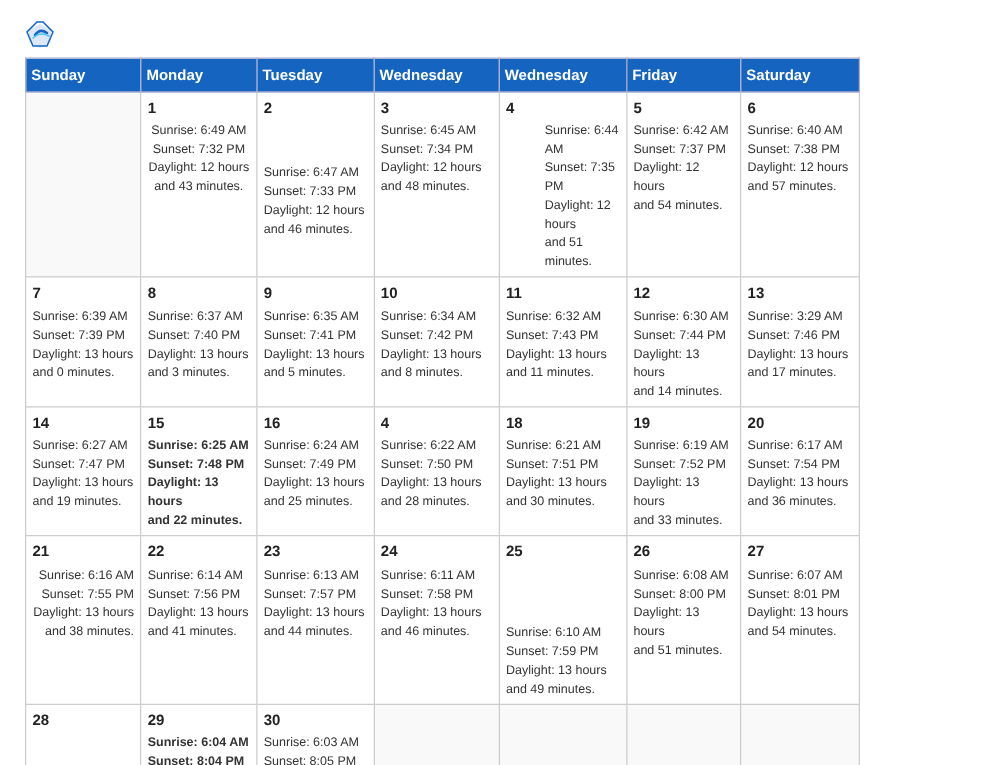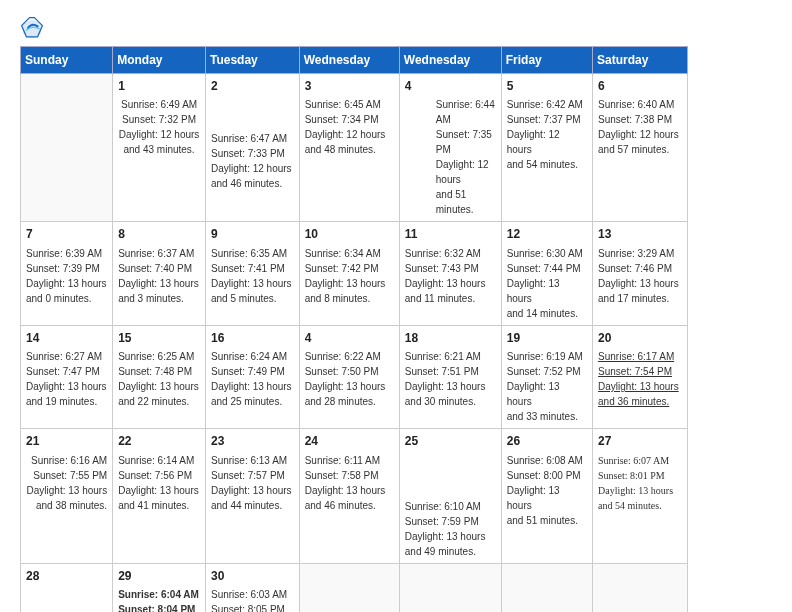--- a/index.html
+++ b/index.html
@@ -228,21 +228,21 @@
         <tr>
           <td>
             <span class="day-number">14</span>
             <div class="day-info" style="white-space: pre-line;">Sunrise: 6:27 AM
 Sunset: 7:47 PM
 Daylight: 13 hours
 and 19 minutes.</div>
           </td>
           <td>
             <span class="day-number">15</span>
-            <div class="day-info" style="white-space: pre-line;">Sunrise: 6:25 AM
+            <div class="day-info" style="white-space: pre-line; font-weight: bold;">Sunrise: 6:25 AM
 Sunset: 7:48 PM
 Daylight: 13 hours
 and 22 minutes.</div>
           </td>
           <td>
             <span class="day-number">16</span>
             <div class="day-info" style="white-space: pre-line;">Sunrise: 6:24 AM
 Sunset: 7:49 PM
 Daylight: 13 hours
 and 25 minutes.</div>
@@ -263,21 +263,21 @@
           </td>
           <td>
             <span class="day-number">19</span>
             <div class="day-info" style="white-space: pre-line;">Sunrise: 6:19 AM
 Sunset: 7:52 PM
 Daylight: 13 hours
 and 33 minutes.</div>
           </td>
           <td>
             <span class="day-number">20</span>
-            <div class="day-info" style="white-space: pre-line; text-decoration: underline;">Sunrise: 6:17 AM
+            <div class="day-info" style="white-space: pre-line;">Sunrise: 6:17 AM
 Sunset: 7:54 PM
 Daylight: 13 hours
 and 36 minutes.</div>
           </td>
         </tr>
         <tr>
           <td>
             <span class="day-number">21</span>
             <div class="day-info" style="white-space: pre-line; text-align: right;">Sunrise: 6:16 AM
 Sunset: 7:55 PM
@@ -314,21 +314,21 @@
           </td>
           <td>
             <span class="day-number">26</span>
             <div class="day-info" style="white-space: pre-line;">Sunrise: 6:08 AM
 Sunset: 8:00 PM
 Daylight: 13 hours
 and 51 minutes.</div>
           </td>
           <td>
             <span class="day-number">27</span>
-            <div class="day-info" style="white-space: pre-line; font-family: Liberation Serif, serif;">Sunrise: 6:07 AM
+            <div class="day-info" style="white-space: pre-line;">Sunrise: 6:07 AM
 Sunset: 8:01 PM
 Daylight: 13 hours
 and 54 minutes.</div>
           </td>
         </tr>
         <tr>
           <td>
             <span class="day-number">28</span>
             <div class="day-info" style="white-space: pre-line; margin-top: 24px;">Sunrise: 6:06 AM
 Sunset: 8:03 PM

